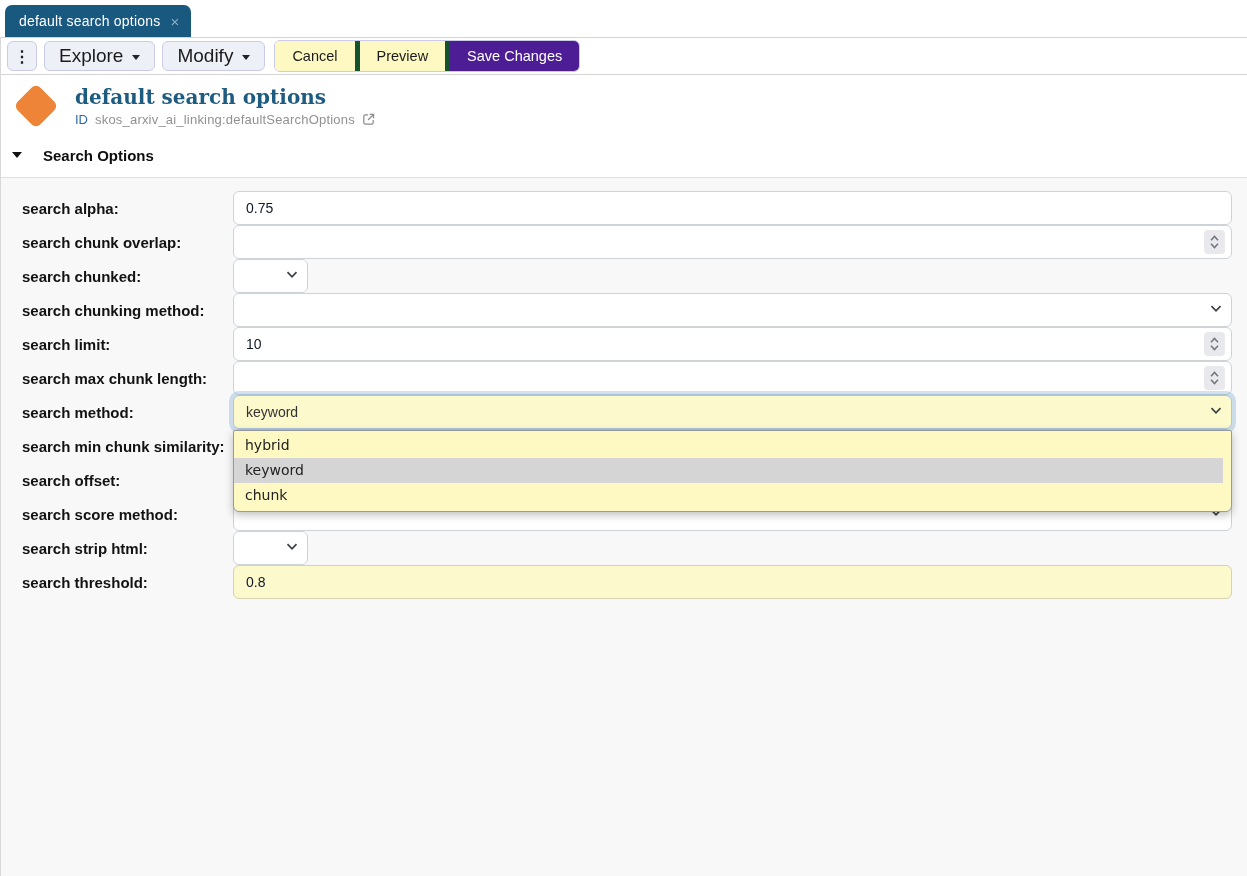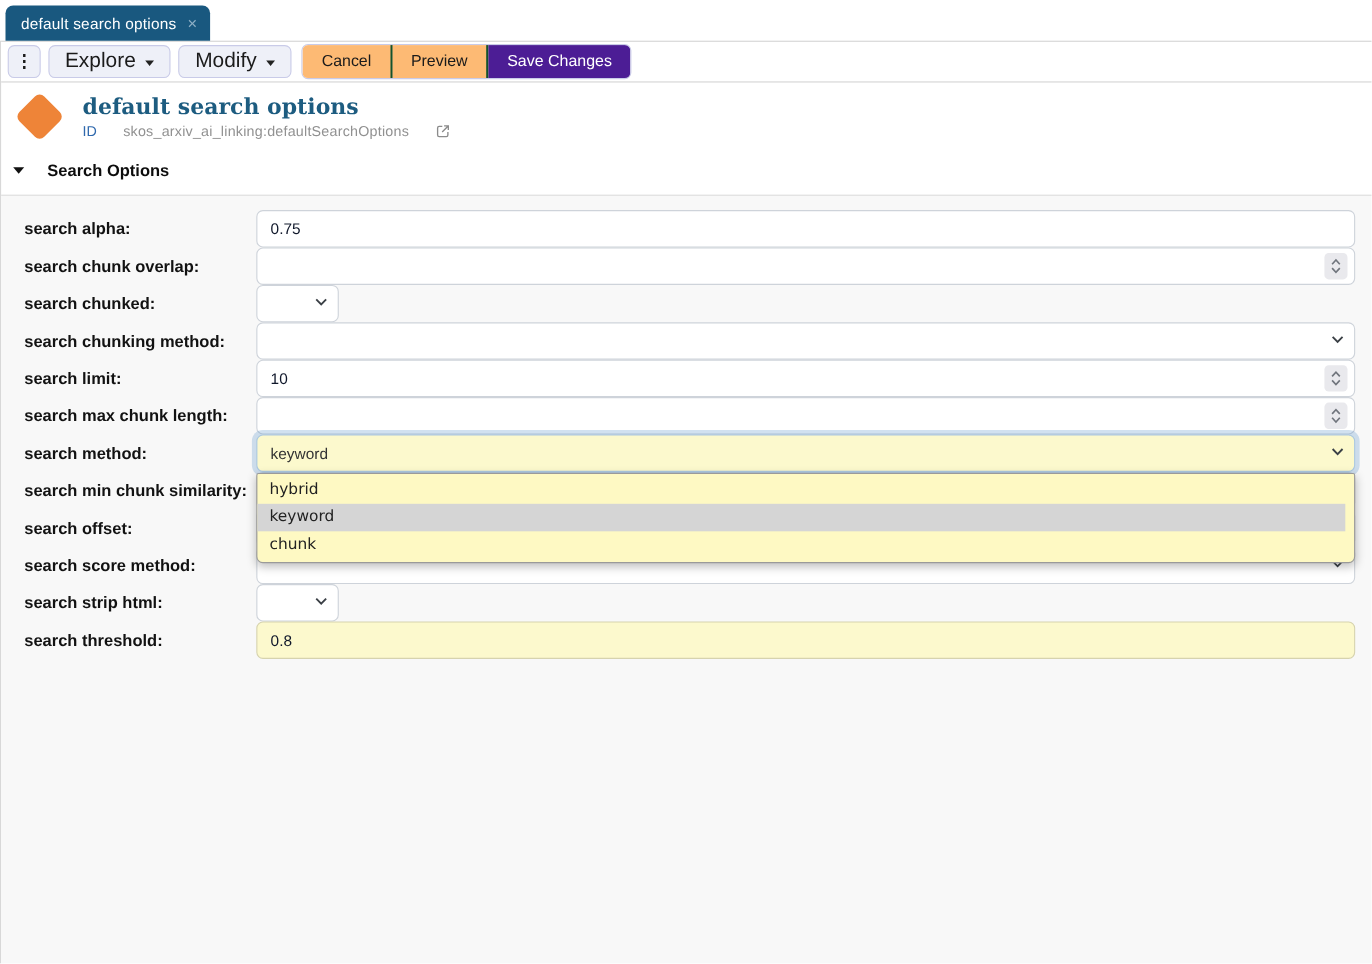--- a/index.html
+++ b/index.html
@@ -17,33 +17,33 @@
 
   
   .toolbar { height:38px; border-top:1px solid #d4d4d4; border-bottom:1px solid #d4d4d4;
     background:#fff; display:flex; align-items:center; gap:7px; padding:0 6px; }
   .btn { background:#eef0f8; border:1px solid #c9cbe8; border-radius:6px; height:30px;
     display:flex; align-items:center; gap:9px; padding:0 14px; font-size:19px; color:#1b1b1b; cursor:pointer; }
   .btn-dots { width:30px; padding:0; justify-content:center; font-size:16px; font-weight:bold; letter-spacing:0; }
   .caret-down { width:0; height:0; border-left:4px solid transparent; border-right:4px solid transparent;
     border-top:5px solid #222; margin-top:2px; }
   .btn-group { display:flex; border:1px solid #c9cbe8; border-radius:6px; overflow:hidden; margin-left:2px; }
-  .gbtn { background:#fdba74; height:30px; display:flex; align-items:center; padding:0 17px;
-    font-size:14.5px; color:#1b1b1b; border-right:2px solid #14532d; cursor:pointer; }
+  .gbtn { background:#fef9c3; height:30px; display:flex; align-items:center; padding:0 17px;
+    font-size:14.5px; color:#1b1b1b; border-right:5px solid #14532d; cursor:pointer; }
   .gbtn.save { background:#4c1d95; color:#fff; border-right:none; }
 
   
   .doc-header { height:58px; padding:8px 0 0 12px; display:flex; }
   .diamond-wrap { width:48px; height:48px; position:relative; flex:0 0 48px; }
   .diamond { position:absolute; left:7px; top:7px; width:32px; height:32px;
     background:#ee8438; border-radius:6px; transform:rotate(45deg); }
   .header-text { margin-left:14px; }
   .page-title { font-family:"DejaVu Serif","Liberation Serif",serif; font-weight:700;
     font-size:20px; line-height:24px; color:#1d5c80; margin:2px 0 3px; }
-  .id-row { display:flex; align-items:center; gap:24px; font-size:13px; }
+  .id-row { display:flex; align-items:center; gap:7px; font-size:13px; }
   .id-label { color:#3069ad; }
   .id-value { color:#919191; letter-spacing:.2px; }
   .ext-icon { display:flex; align-items:center; }
 
   
   .section-header { height:44px; display:flex; align-items:center; gap:21px; padding-left:11px;
     font-size:15px; font-weight:700; color:#0d0d0d; }
   .tri-down { width:0; height:0; border-left:5px solid transparent; border-right:5px solid transparent;
     border-top:6px solid #111; }
 

